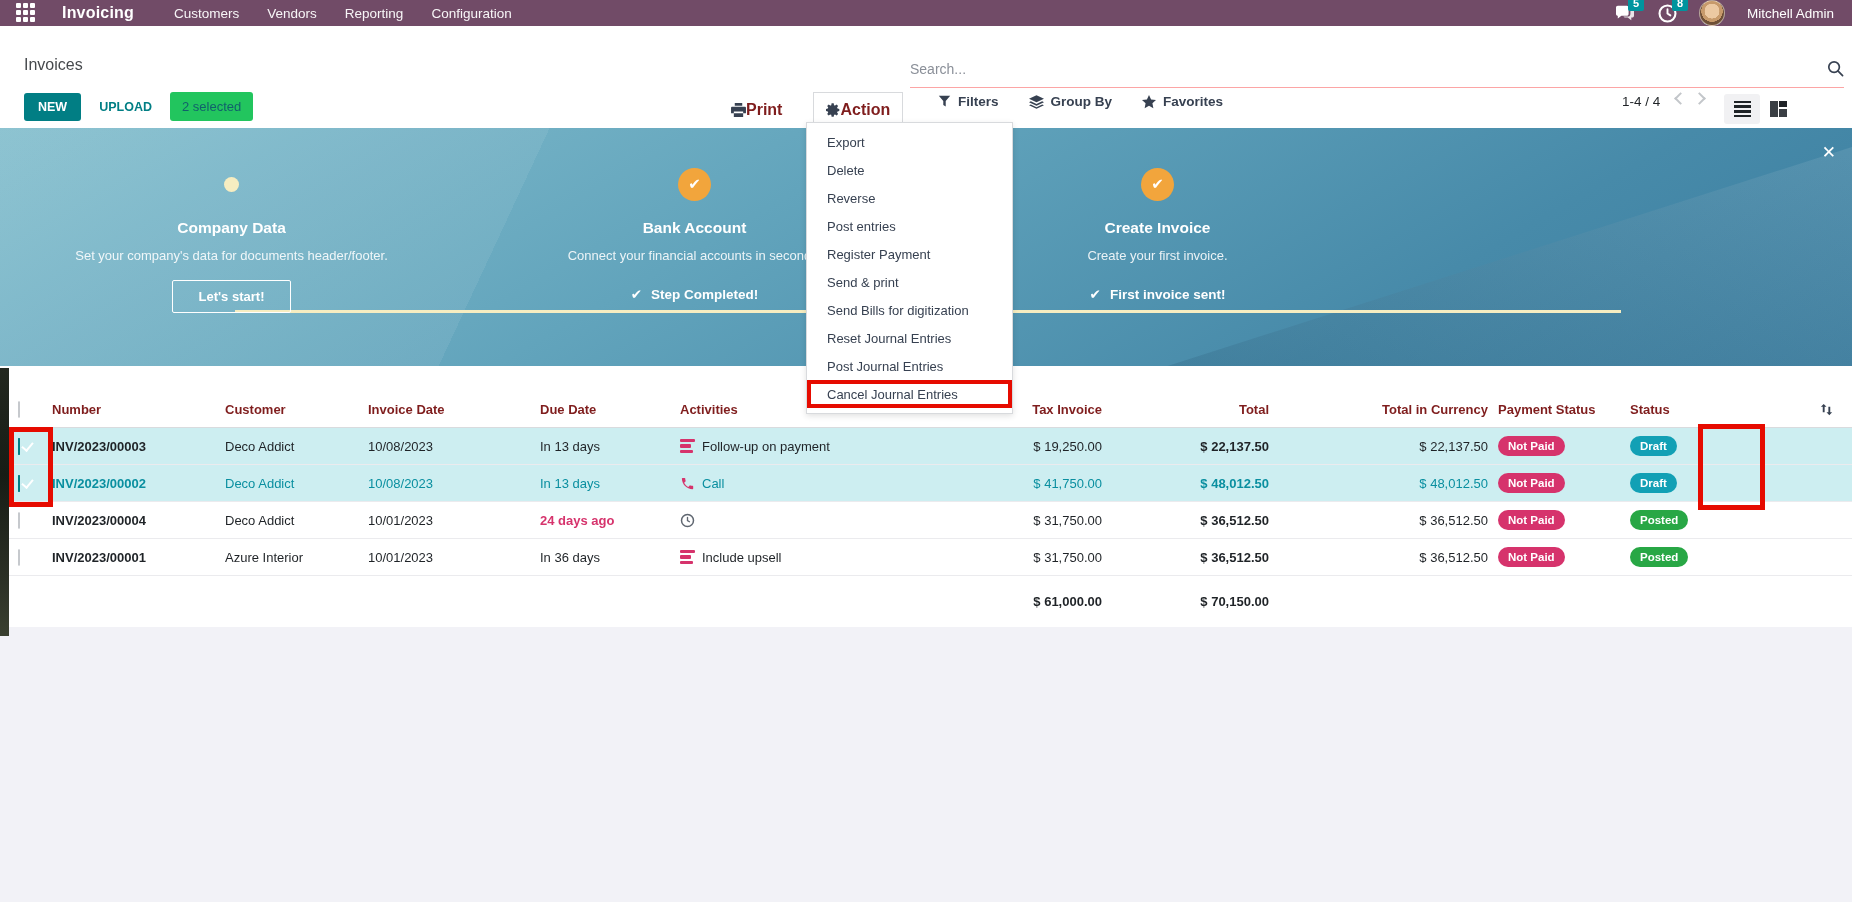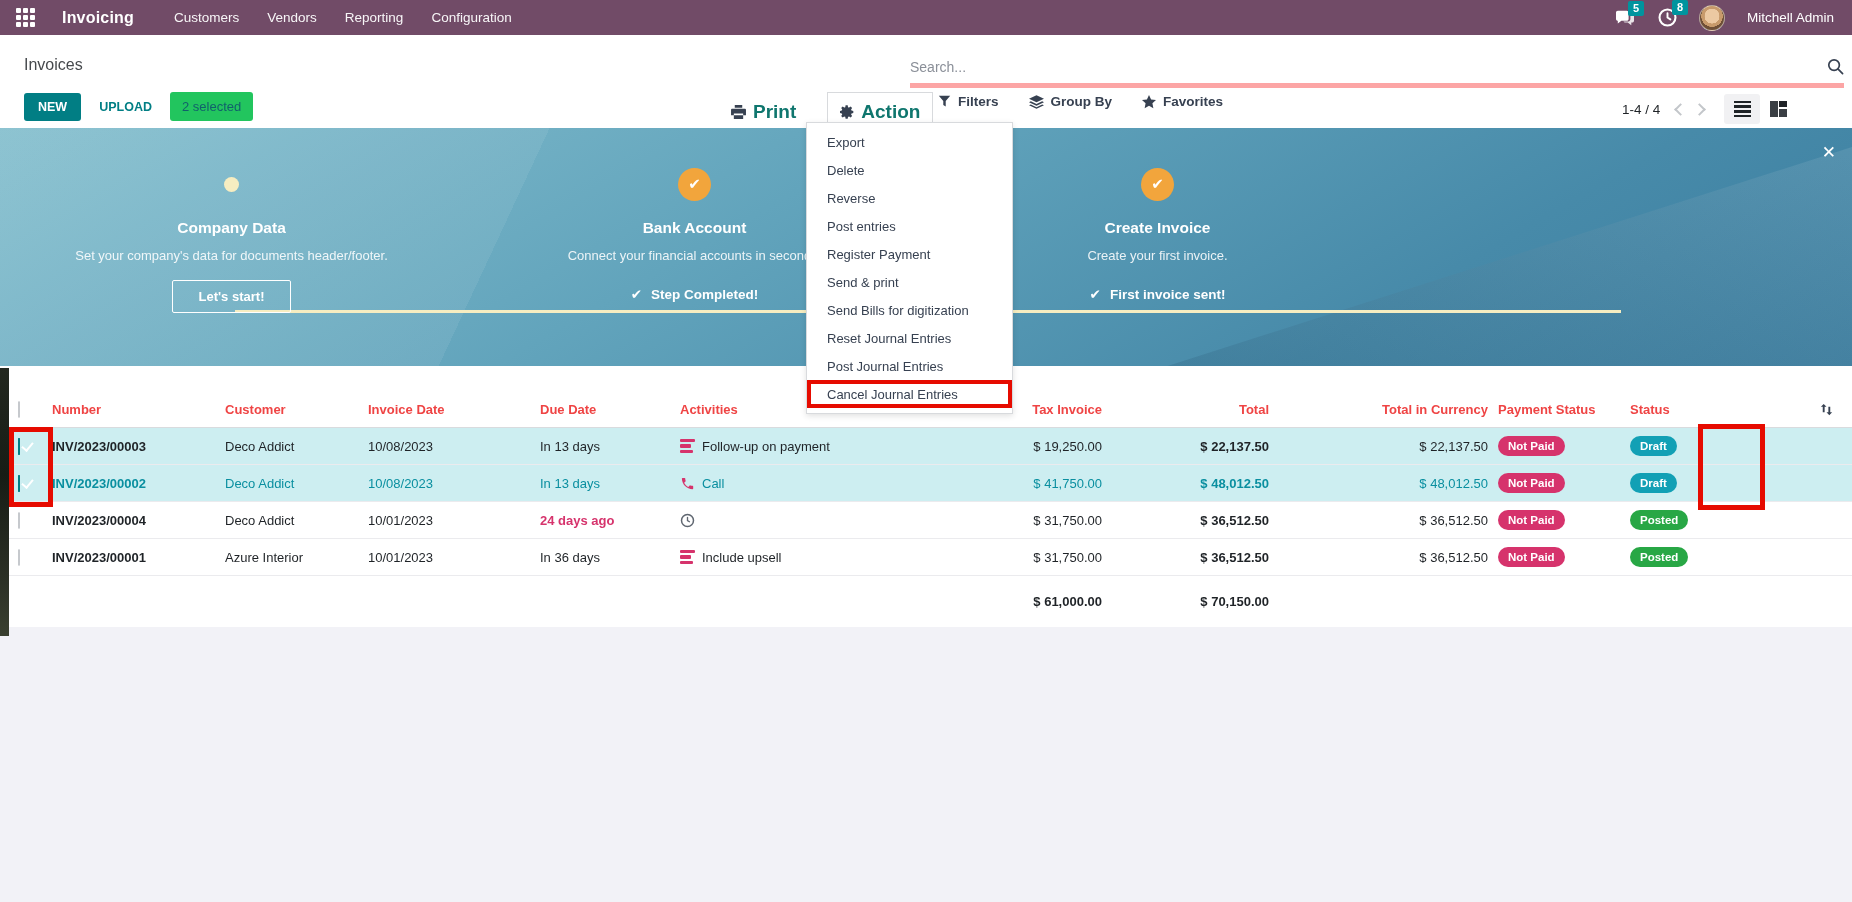--- a/index.html
+++ b/index.html
@@ -1,20 +1,20 @@
 <!DOCTYPE html>
 <html><head>
 <meta charset="utf-8">
 <style>
   * { margin:0; padding:0; box-sizing:border-box; }
   html,body { width:1852px; height:902px; font-family:"Liberation Sans","DejaVu Sans",sans-serif; background:#fff; }
   .screen { position:relative; width:1852px; height:902px; overflow:hidden; background:#fff; }
 
   
-  .navbar { position:absolute; top:0; left:0; width:1852px; height:35px; background:#714b67;
+  .navbar { position:absolute; top:0; left:0; width:1852px; height:26px; background:#714b67;
             display:flex; align-items:center; color:#fff; z-index:40; }
   .nav-left { display:flex; align-items:center; gap:26px; padding-left:16px; }
   .grid-icon { width:20px; height:20px; display:grid; grid-template-columns:repeat(3,5px); grid-template-rows:repeat(3,5px); gap:2px; cursor:pointer; }
   .grid-icon span { background:#fff; border-radius:1px; }
   .app-name { font-size:16px; font-weight:bold; letter-spacing:.2px; cursor:pointer; }
   .nav-menu { display:flex; gap:28px; font-size:13.5px; margin-left:14px; }
   .nav-menu div { cursor:pointer; opacity:.95; }
   .nav-right { margin-left:auto; display:flex; align-items:center; gap:22px; padding-right:18px; }
   .nav-ico-wrap { position:relative; cursor:pointer; display:flex; }
   .badge { position:absolute; top:-8px; left:14px; background:#00949e; color:#fff; font-size:11px; font-weight:bold;
@@ -24,29 +24,29 @@
   .user-name { font-size:13.5px; cursor:pointer; }
 
   
   .control { position:absolute; top:42px; left:0; width:1852px; height:86px; background:#fff; z-index:30; }
   .page-title { position:absolute; top:14px; left:24px; font-size:16px; color:#46494d; font-weight:normal; }
   .btn-row { position:absolute; top:50px; left:24px; display:flex; align-items:center; gap:16px; }
   .btn-new { background:#017e84; color:#fff; border:none; font-weight:bold; font-size:12.5px; padding:7px 14px; border-radius:3px; cursor:pointer; }
   .btn-upload { background:none; border:none; color:#017e84; font-weight:bold; font-size:12.5px; cursor:pointer; padding:7px 2px; }
   .chip-selected { background:#22c55e; color:#11616b; font-size:13px; padding:7px 12px; border-radius:3px; cursor:default; }
   .mid-buttons { position:absolute; top:50px; left:718px; display:flex; align-items:flex-start; gap:18px; }
-  .btn-flat { display:flex; align-items:center; gap:7px; background:none; border:1px solid transparent; color:#0f766e;
-              font-size:19px; font-weight:bold; padding:8px 12px; cursor:pointer; }
+  .btn-flat { display:flex; align-items:center; background:none; border:1px solid transparent; color:#7f1d1d;
+              font-size:16px; font-weight:bold; padding:8px 12px; cursor:pointer; }
   .btn-action { border:1px solid #d8dadd; border-bottom-color:#fff; background:#fff; position:relative; z-index:52; }
-  .searchbar { position:absolute; top:8px; left:910px; width:934px; border-bottom:5px solid #fca5a5; height:38px; display:flex; align-items:center; }
+  .searchbar { position:absolute; top:8px; left:910px; width:934px; border-bottom:1px solid #fca5a5; height:38px; display:flex; align-items:center; }
   .search-input { flex:1; border:none; outline:none; font-size:14px; color:#555; background:transparent; font-family:inherit; }
   .search-input::placeholder { color:#8a8f98; }
   .facets { position:absolute; top:52px; left:938px; display:flex; gap:30px; }
   .facet { display:flex; align-items:center; gap:7px; font-size:13.5px; font-weight:bold; color:#374151; cursor:pointer; }
-  .pager-zone { position:absolute; top:52px; left:1622px; display:flex; align-items:center; gap:10px; }
+  .pager-zone { position:absolute; top:52px; left:1622px; display:flex; gap:10px; }
   .pager-text { font-size:13.5px; color:#1f2327; }
   .chev { width:9px; height:9px; border-left:2px solid #c3c6ca; border-bottom:2px solid #c3c6ca; cursor:pointer; }
   .chev.prev { transform:rotate(45deg); margin-left:6px; }
   .chev.next { transform:rotate(-135deg); }
   .views { display:flex; margin-left:10px; }
   .view-btn { width:36px; height:30px; display:flex; align-items:center; justify-content:center; cursor:pointer; border-radius:3px; }
   .view-btn.active { background:#f1f1f3; }
   .icon-list-view { display:flex; flex-direction:column; gap:2px; }
   .icon-list-view span { width:17px; height:2.6px; background:#1f2327; }
   .icon-kanban-view { display:grid; grid-template-columns:8px 8px; grid-template-rows:6px 8px; gap:1.5px; }
@@ -78,21 +78,21 @@
   
   .dropdown { position:absolute; top:122px; left:806px; width:207px; background:#fff; border:1px solid #d8dadd;
               box-shadow:0 2px 6px rgba(0,0,0,.12); z-index:50; padding:5px 0; }
   .dd-item { font-size:13px; color:#374151; padding:6px 20px; height:28px; display:flex; align-items:center; cursor:pointer; }
   .dd-item.red-boxed { border:4px solid #e60b00; padding:2px 16px; }
 
   
   .list-table { position:absolute; top:392px; left:0; width:1852px; z-index:5; background:#fff; }
   .trow { display:grid; grid-template-columns:52px 173px 143px 172px 140px 285px 147px 167px 219px 132px 170px 52px;
           align-items:center; height:37px; border-bottom:1px solid #ebebee; font-size:13px; color:#1f2327; }
-  .thead { height:36px; font-weight:bold; color:#ef4444; border-bottom:1px solid #d9dbde; }
+  .thead { height:36px; font-weight:bold; color:#7f1d1d; border-bottom:1px solid #d9dbde; }
   .cell-r { text-align:right; padding-right:10px; }
   .cell-c { text-align:left; }
   .sel { background:#cdeef1; }
   .row-teal, .row-teal .cell-r { color:#0a8fa0; }
   .bold { font-weight:bold; }
   .cb { width:16px; height:16px; border:1px solid #c6c9cd; border-radius:2px; background:#fff; margin-left:18px; cursor:pointer; }
   .cb.checked { background:#017e84; border-color:#017e84; position:relative; }
   .cb.checked::after { content:''; position:absolute; left:4.5px; top:1.5px; width:5px; height:9px;
        border-right:2px solid #fff; border-bottom:2px solid #fff; transform:rotate(40deg); }
   .activity-cell { display:flex; align-items:center; gap:7px; }

